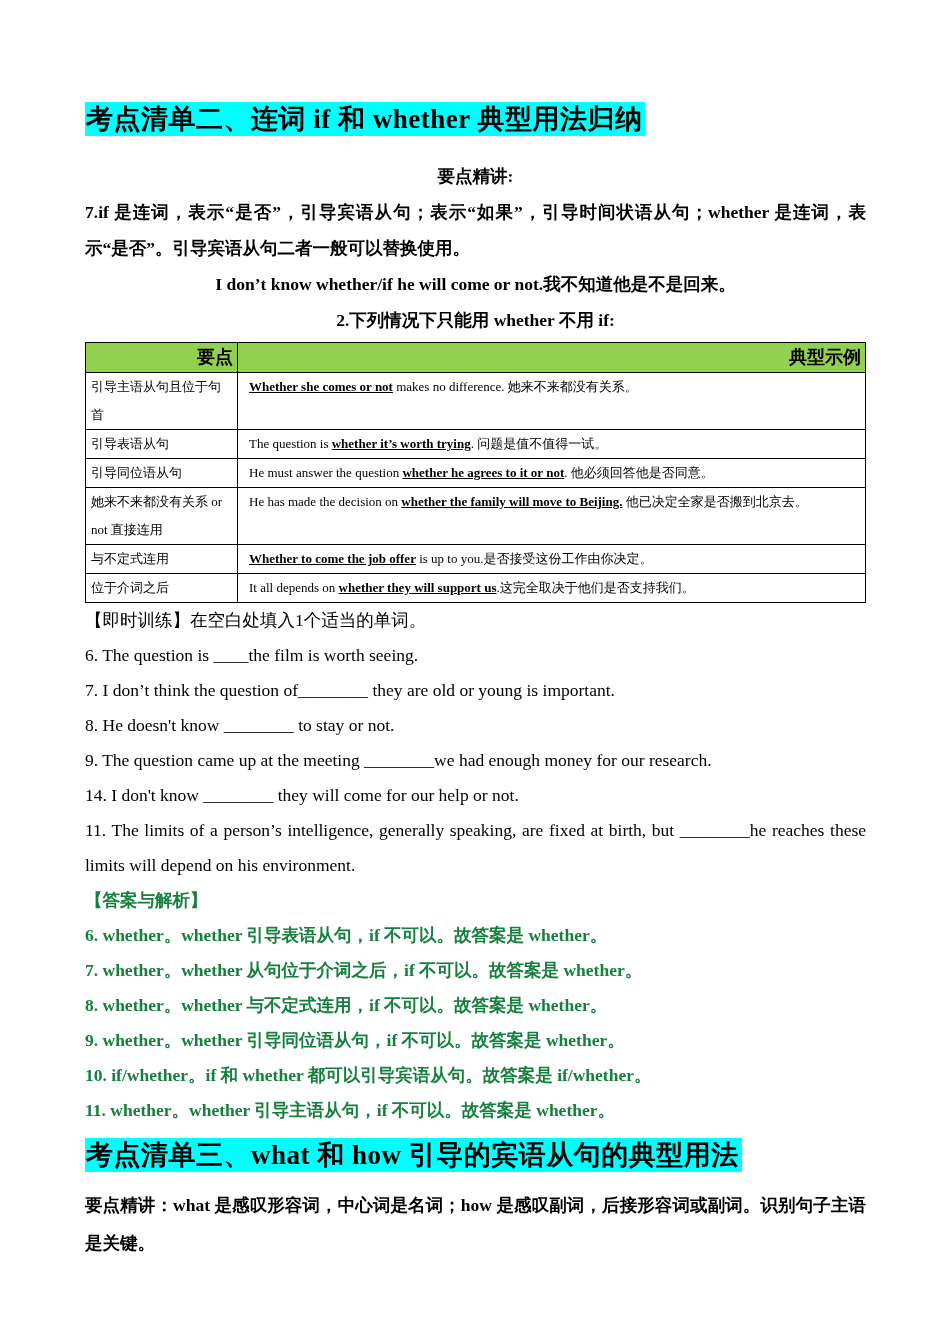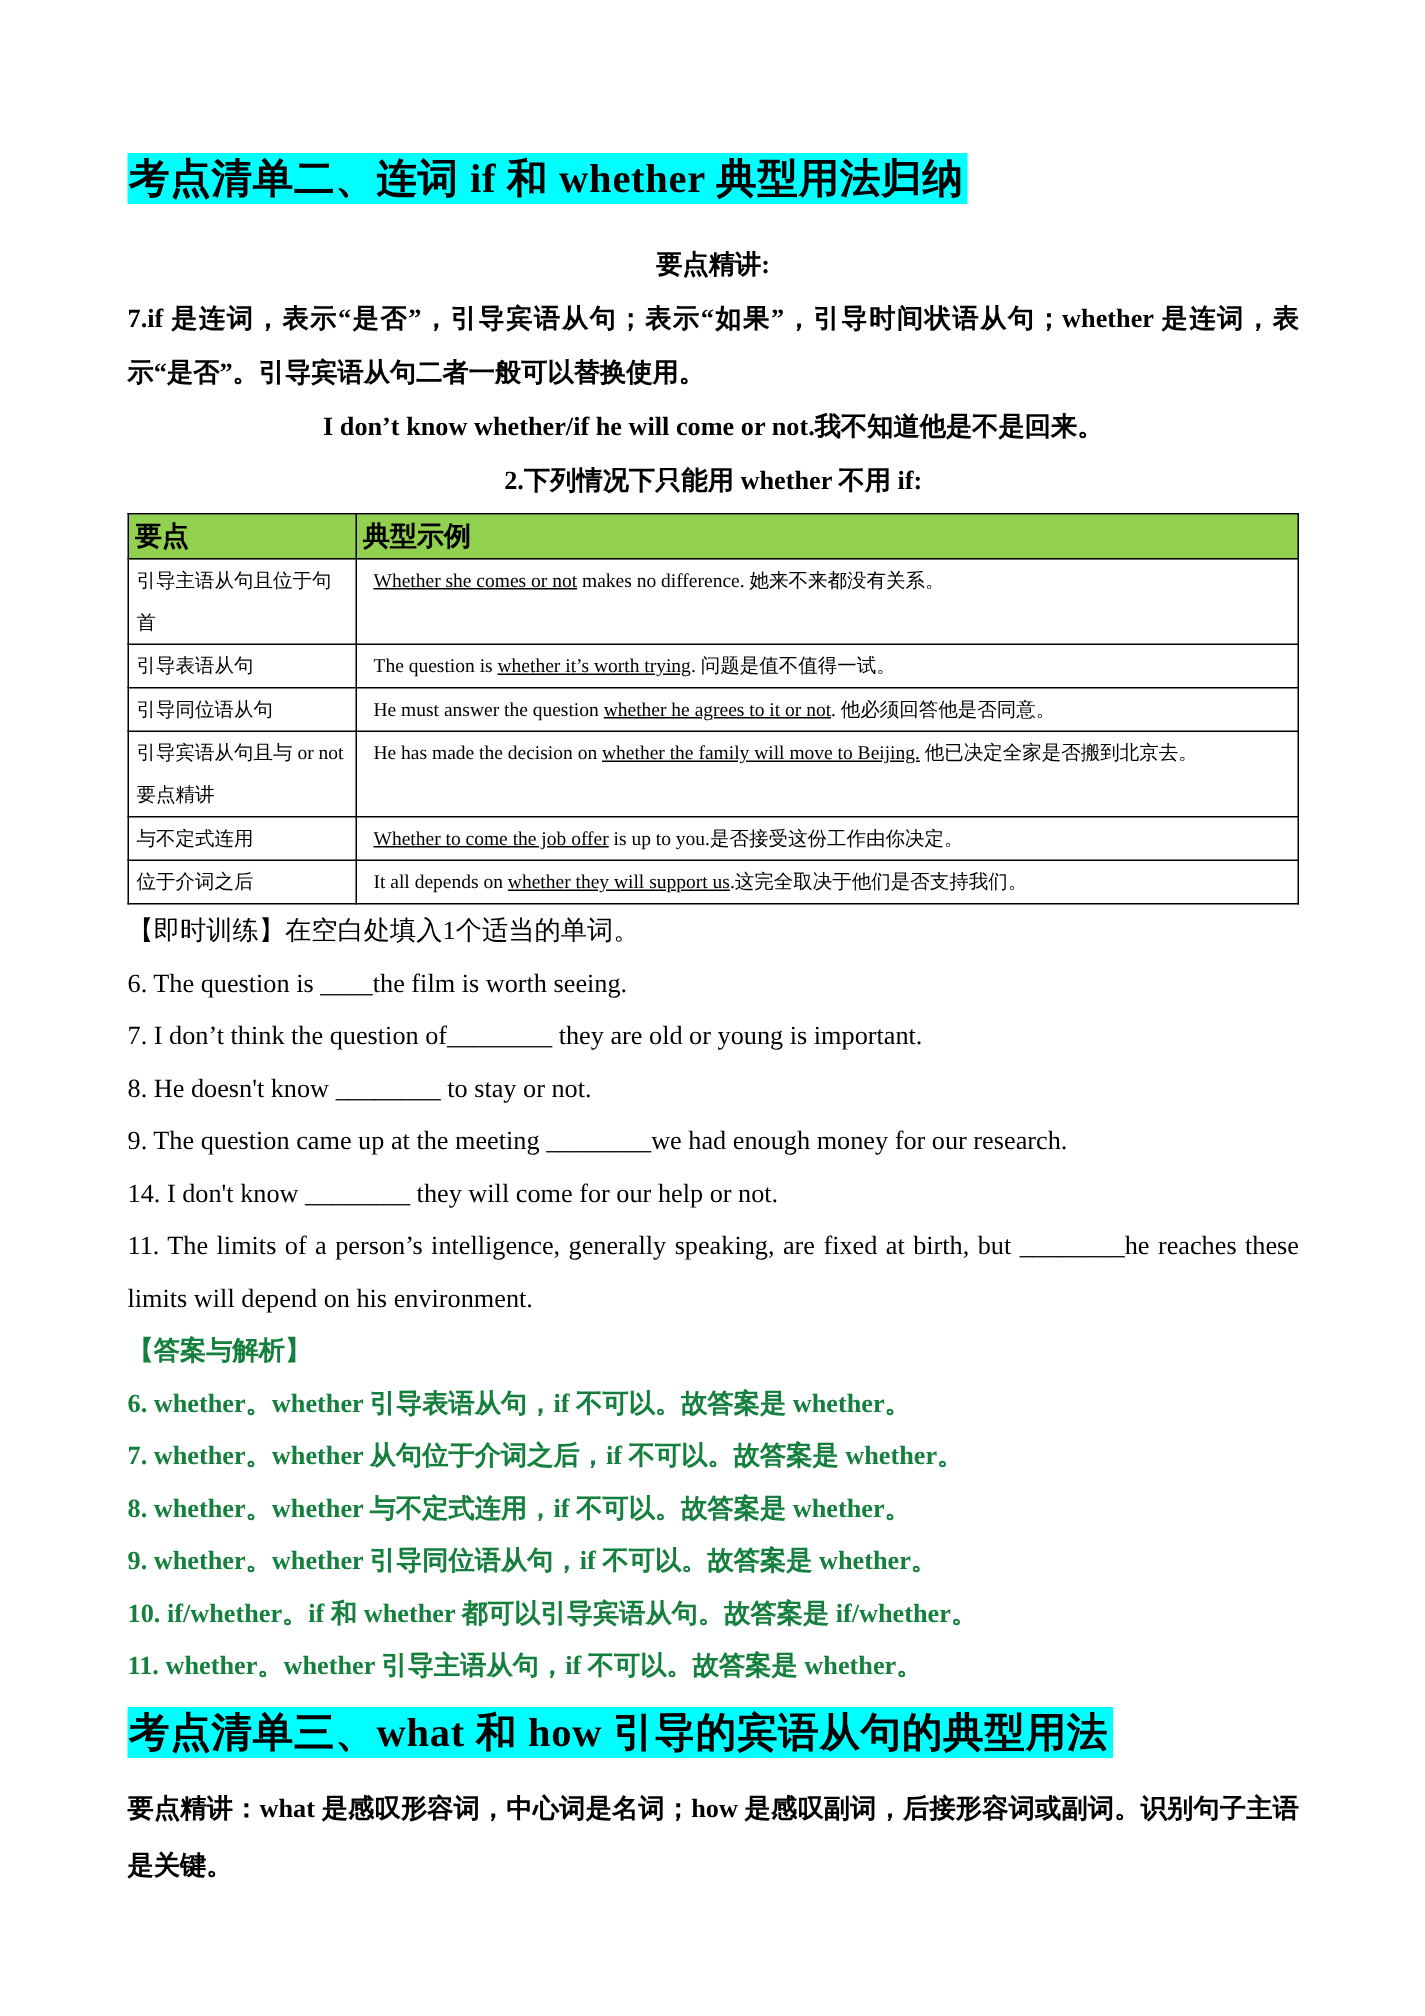--- a/index.html
+++ b/index.html
@@ -56,37 +56,37 @@
     table-layout: fixed;
   }
   table.usage th,
   table.usage td {
     border: 1.5px solid #000000;
   }
   table.usage th {
     background: #92D050;
     font-size: 18px;
     font-weight: bold;
-    text-align: left;
+    text-align: right;
     padding: 1px 4px;
     line-height: 27px;
     font-family: Liberation Serif, serif;
   }
   table.usage col.c1 { width: 152px; }
   table.usage td {
     vertical-align: top;
     font-size: 13px;
     line-height: 28px;
     padding: 0 5px;
   }
   table.usage td.c2 {
     padding: 0 8px 0 11px;
   }
   .bu {
-    font-weight: normal;
+    font-weight: bold;
     text-decoration: underline;
   }
 </style>
 </head>
 <body>
 
 <div class="page">
 
   <h1 class="heading"><span class="hl">考点清单二、连词 if 和 whether 典型用法归纳</span></h1>
 
@@ -116,21 +116,21 @@
       </tr>
       <tr>
         <td class="c1">引导表语从句</td>
         <td class="c2"><span>The question is </span><span class="bu">whether it’s worth trying</span><span>. 问题是值不值得一试。</span></td>
       </tr>
       <tr>
         <td class="c1">引导同位语从句</td>
         <td class="c2"><span>He must answer the question </span><span class="bu">whether he agrees to it or not</span><span>. 他必须回答他是否同意。</span></td>
       </tr>
       <tr>
-        <td class="c1">引导宾语从句且与 or not 要点精讲</td>
+        <td class="c1">她来不来都没有关系 or not 直接连用</td>
         <td class="c2"><span>He has made the decision on </span><span class="bu">whether the family will move to Beijing.</span><span> 他已决定全家是否搬到北京去。</span></td>
       </tr>
       <tr>
         <td class="c1">与不定式连用</td>
         <td class="c2"><span></span><span class="bu">Whether to come the job offer</span><span> is up to you.是否接受这份工作由你决定。</span></td>
       </tr>
       <tr>
         <td class="c1">位于介词之后</td>
         <td class="c2"><span>It all depends on </span><span class="bu">whether they will support us</span><span>.这完全取决于他们是否支持我们。</span></td>
       </tr>

